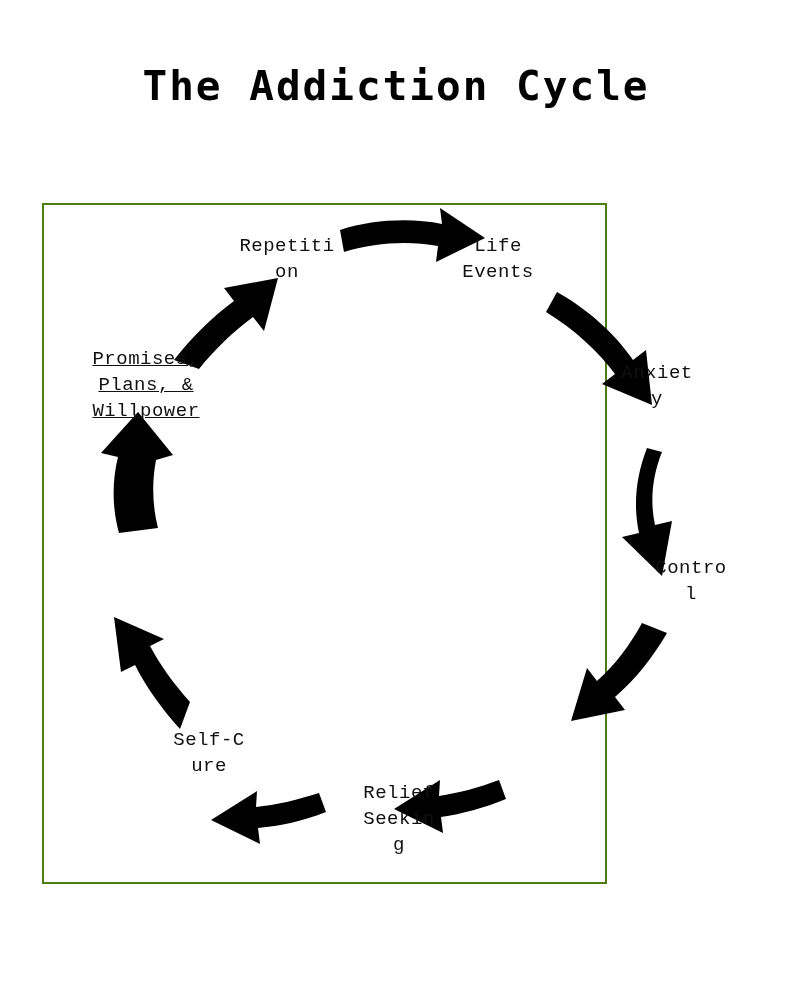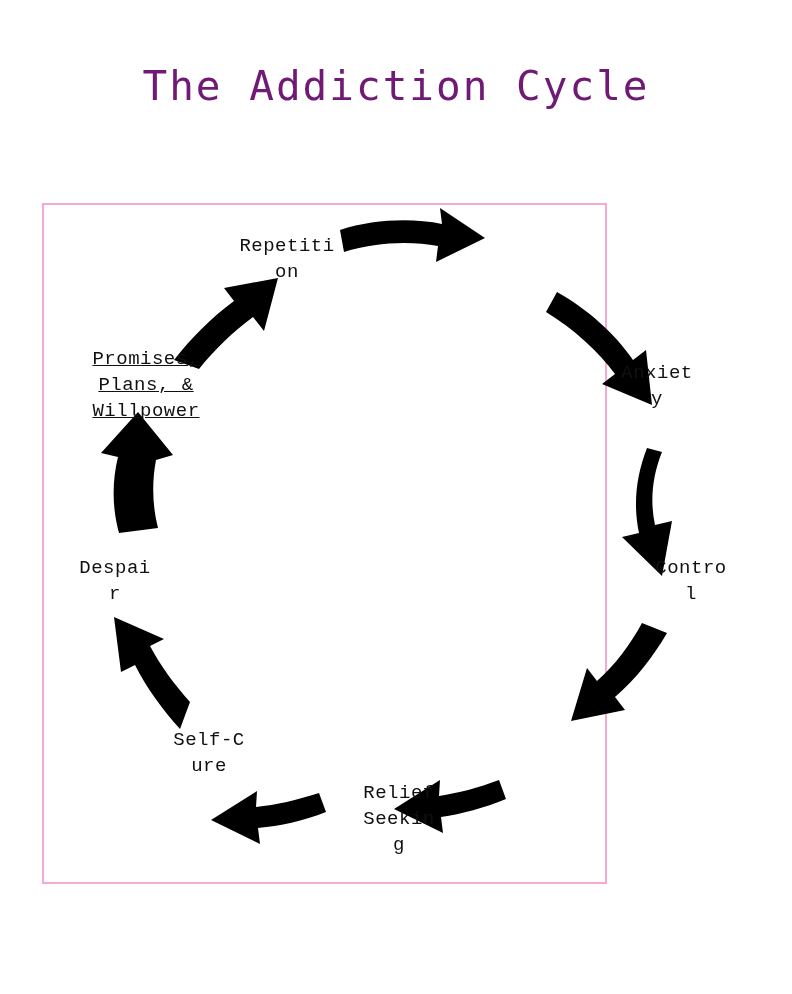--- a/index.html
+++ b/index.html
@@ -15,34 +15,34 @@
     overflow: hidden;
   }
 
   #page-title {
     position: absolute;
     left: 0;
     top: 62px;
     width: 792px;
     text-align: center;
     font-family: "DejaVu Sans Mono", "Liberation Mono", monospace;
-    font-weight: normal;
+    font-weight: bold;
     font-size: 41px;
     letter-spacing: 2px;
-    color: #701a75;
+    color: #000000;
     white-space: pre;
   }
 
   #diagram-frame {
     position: absolute;
     left: 42px;
     top: 203px;
     width: 565px;
     height: 681px;
-    border: 2px solid #f9a8d4;
+    border: 2px solid #4d7c0f;
     box-sizing: border-box;
     background: #ffffff;
   }
 
   #cycle-canvas {
     position: absolute;
     left: 0;
     top: 0;
     width: 702px;
     height: 677px;
@@ -112,35 +112,35 @@
              C 126,278 126,302 132,325 Z" transform="translate(-18,-2)"></path>
 
     <path fill="#000000" d="M 148,157 C 166,134 186,114 208,98
              L 198,85 L 252,75 L 238,128 L 227,114
              C 208,128 189,146 173,166 Z" transform="translate(-18,-2)"></path>
   </svg>
 
   <div class="node-label n-repetition">Repetiti
 on</div>
 
+  <div class="node-label n-life">Life
+Events</div>
 
   <div class="node-label n-control">Contro
 l</div>
 
   <div class="node-label n-anxiety">Anxiet
 y</div>
 
 
   <div class="node-label n-relief">Relief
 Seekin
 g</div>
 
   <div class="node-label n-selfcure">Self-C
 ure</div>
 
-  <div class="node-label n-despair">Despai
-r</div>
 
   <div class="node-label n-promises">Promises,
 Plans, &amp;
 Willpower</div>
 
 </div>
 
 </body></html>

